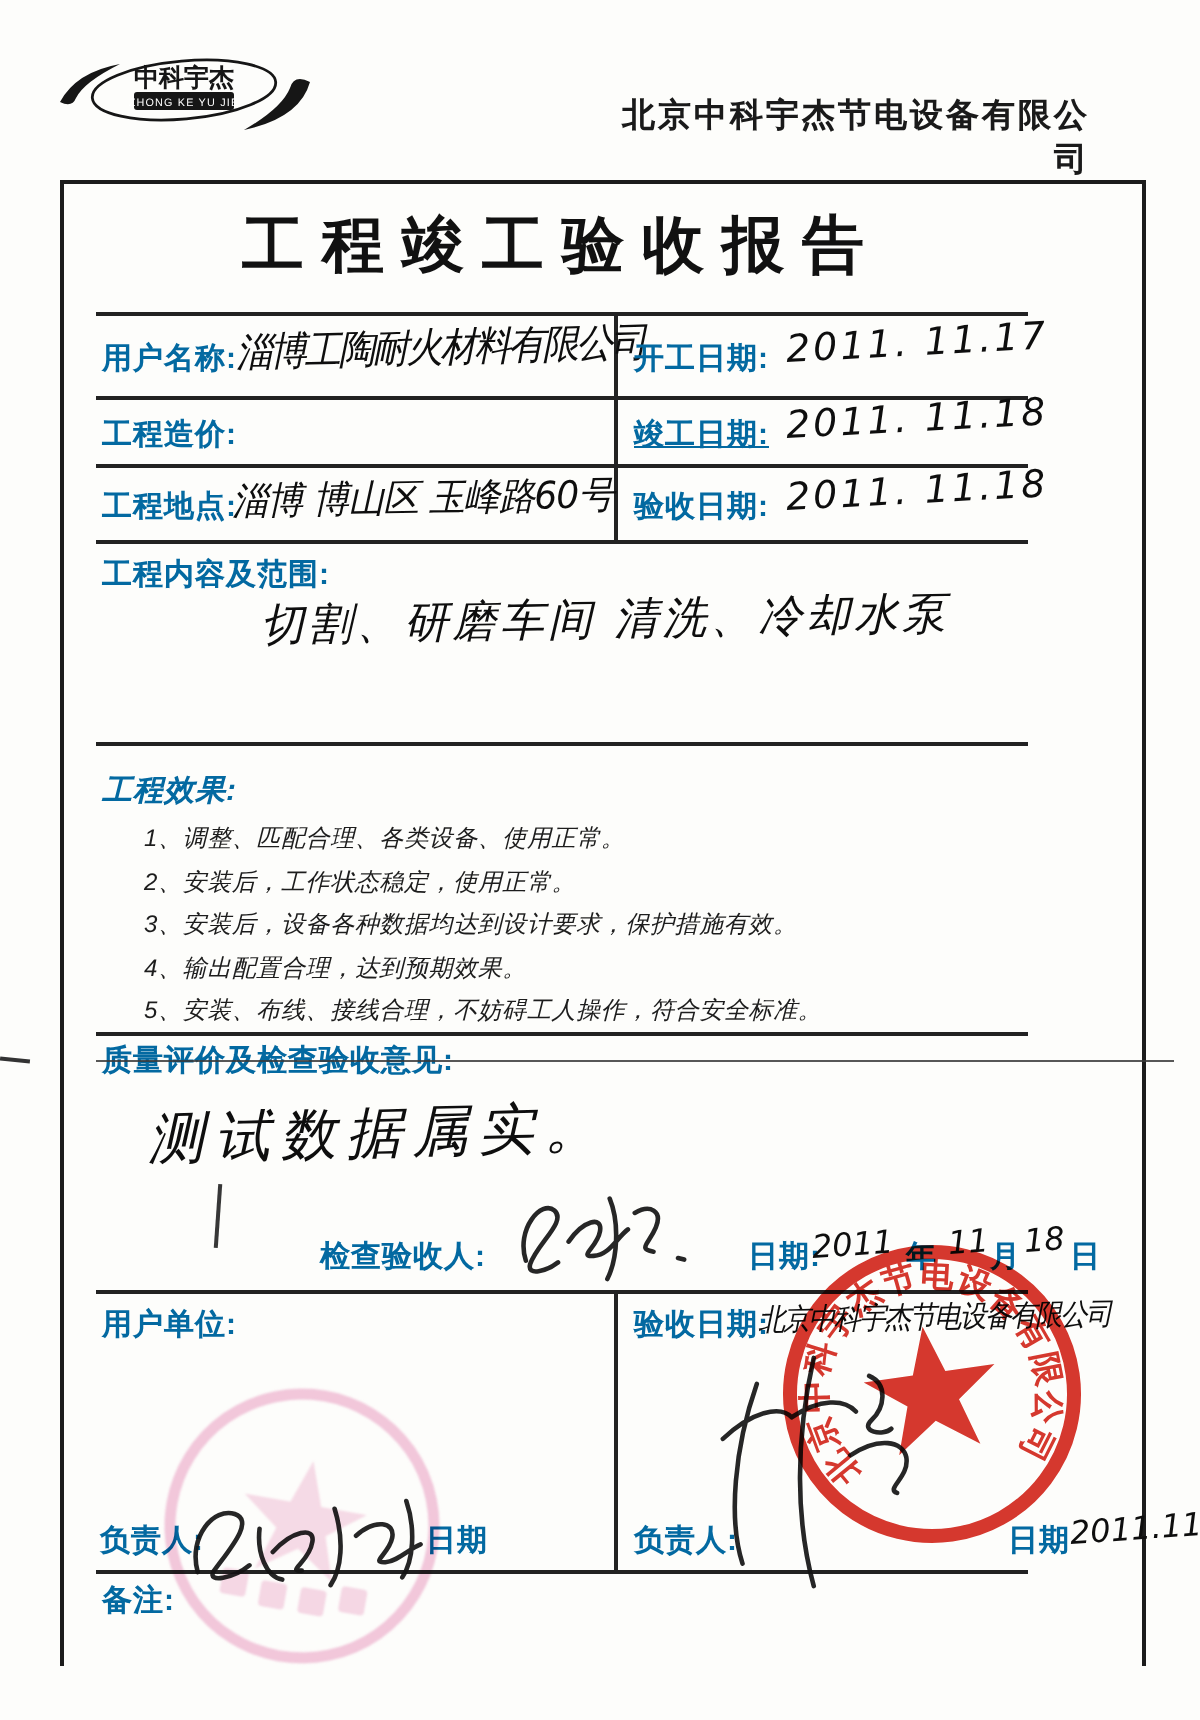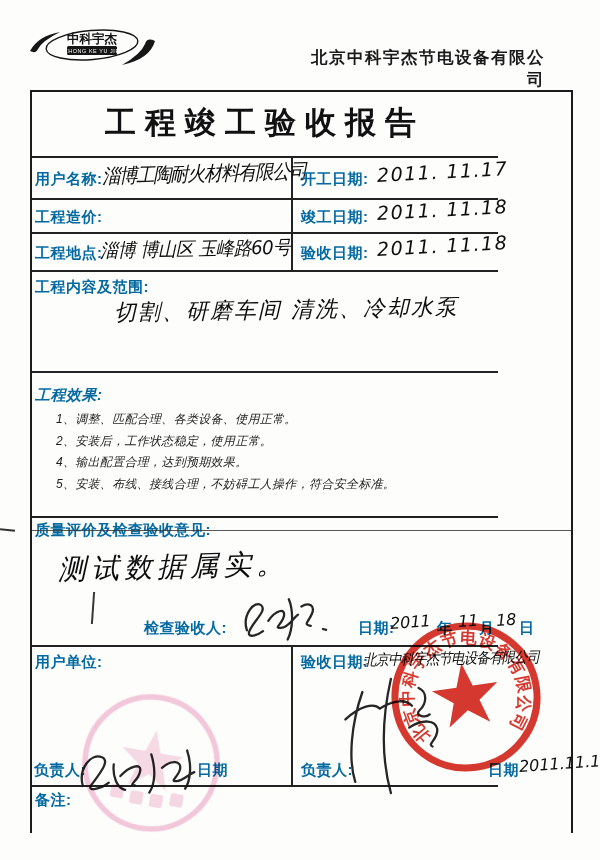--- a/index.html
+++ b/index.html
@@ -5,21 +5,21 @@
   html,body{margin:0;padding:0;}
   body{width:600px;height:860px;background:#ffffff;font-family:"Liberation Sans",sans-serif;color:#181818;position:relative;overflow:hidden;}
   .page{position:absolute;inset:0;background:#fdfdfb;}
 
   
   .logo{position:absolute;left:26px;top:24px;width:132px;height:48px;}
   .company-name{position:absolute;left:295px;top:47px;width:250px;text-align:right;font-size:16.5px;font-weight:bold;letter-spacing:1.5px;color:#1a1a1a;}
 
   
   .tbl{position:absolute;left:30px;top:90px;width:543px;height:743px;border:2px solid #1c1c1c;border-bottom:none;box-sizing:border-box;}
-  .row{position:absolute;left:0;width:466px;border-bottom:2px solid #222;box-sizing:border-box;}
+  .row{position:absolute;left:16px;width:466px;border-bottom:2px solid #222;box-sizing:border-box;}
   .row.noline{border-bottom:none;}
   .cl{position:absolute;left:0;top:0;bottom:0;width:261px;border-right:2px solid #222;box-sizing:border-box;}
   .cr{position:absolute;left:263px;top:0;bottom:0;right:0;}
 
   .title{font-family:"Liberation Serif","DejaVu Serif",serif;font-size:31px;font-weight:bold;letter-spacing:9px;text-align:center;line-height:62px;color:#111;}
   .lbl{position:absolute;font-size:15px;font-weight:600;letter-spacing:0.5px;color:#0369a1;white-space:nowrap;}
   .itm{font-size:12px;line-height:21.5px;color:#1d1d1d;letter-spacing:0.3px;white-space:nowrap;}
 
   
   .hw{position:absolute;font-family:"DejaVu Sans",sans-serif;font-style:italic;color:#0e0e0e;white-space:nowrap;transform-origin:left center;}
@@ -72,21 +72,21 @@
         <span class="hw hw-date" style="left:82px;top:6px;">2011. 11.17</span>
       </div>
     </div>
 
     <div class="row" style="top:108px;height:34px;">
       <div class="cl">
         <span class="lbl" style="left:3px;top:8px;">工程造价:</span>
         <span class="hw" style="left:80px;top:6px;"></span>
       </div>
       <div class="cr">
-        <span class="lbl" style="left:6px;top:8px;">竣工日期:</span>
+        <span class="lbl" style="left:6px;top:8px;text-decoration:underline;">竣工日期:</span>
         <span class="hw hw-date" style="left:82px;top:2px;">2011. 11.18</span>
       </div>
     </div>
 
     <div class="row" style="top:142px;height:38px;">
       <div class="cl">
         <span class="lbl" style="left:3px;top:10px;">工程地点:</span>
         <span class="hw hw-addr" style="left:68px;top:4px;">淄博 博山区 玉峰路60号</span>
       </div>
       <div class="cr">
@@ -98,20 +98,21 @@
     <div class="row" style="top:180px;height:101px;">
       <span class="lbl" style="left:3px;top:6px;">工程内容及范围:</span>
       <span class="hw hw-scope" style="left:82px;top:26px;">切割、研磨车间 清洗、冷却水泵</span>
     </div>
 
     <div class="row" style="top:281px;height:145px;font-style:italic;">
       <span class="lbl" style="left:3px;top:13px;">工程效果:</span>
       <div style="position:absolute;left:24px;top:36px;">
         <div class="itm">1、调整、匹配合理、各类设备、使用正常。</div>
         <div class="itm">2、安装后，工作状态稳定，使用正常。</div>
+        <div class="itm">3、安装后，设备各种数据均达到设计要求，保护措施有效。</div>
         <div class="itm">4、输出配置合理，达到预期效果。</div>
         <div class="itm">5、安装、布线、接线合理，不妨碍工人操作，符合安全标准。</div>
       </div>
     </div>
 
     <div class="row" style="top:426px;height:129px;">
       <span class="lbl" style="left:3px;top:3px;text-align:right;">质量评价及检查验收意见:</span>
       <div class="strike" style="left:0;top:12px;width:539px;"></div>
       <span class="hw hw-opinion" style="left:26px;top:33px;">测试数据属实。</span>
       <div class="desc-stroke" style="left:60px;top:74px;height:32px;transform:rotate(4deg);"></div>

